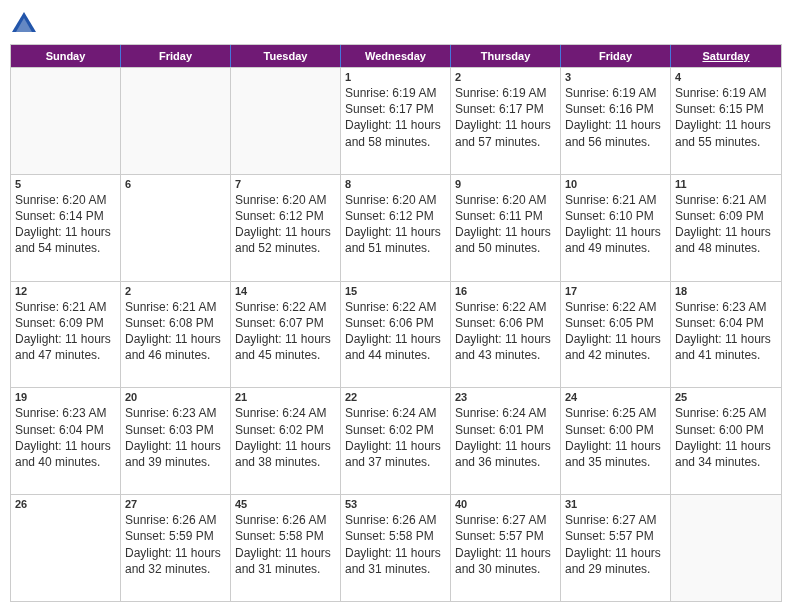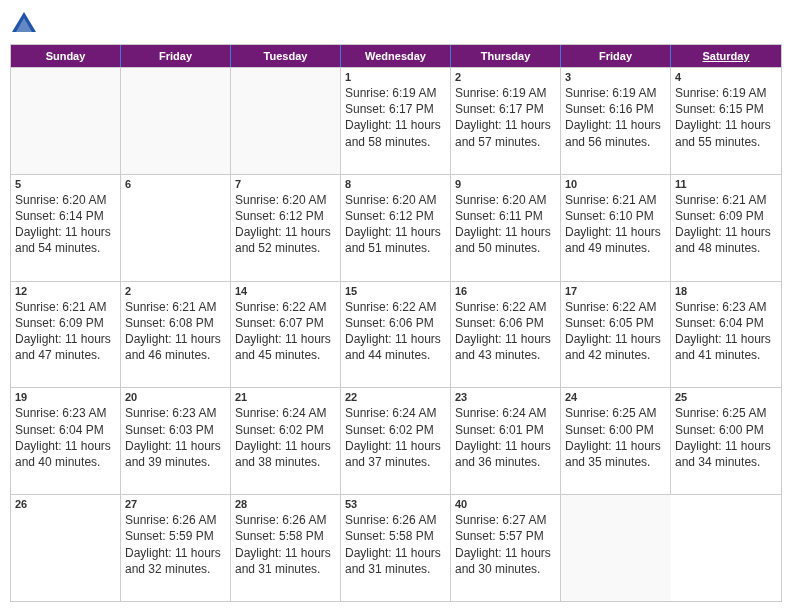--- a/index.html
+++ b/index.html
@@ -307,34 +307,40 @@
           <div class="cal-cell">
             <span class="day-num">26</span>
           </div>
           <div class="cal-cell">
             <span class="day-num">27</span>
             <div class="cell-info">Sunrise: 6:26 AM
 Sunset: 5:59 PM
 Daylight: 11 hours and 32 minutes.</div>
           </div>
           <div class="cal-cell">
-            <span class="day-num">28</span>
+            <span class="day-num">45</span>
             <div class="cell-info">Sunrise: 6:26 AM
 Sunset: 5:58 PM
 Daylight: 11 hours and 31 minutes.</div>
           </div>
           <div class="cal-cell">
             <span class="day-num">53</span>
             <div class="cell-info">Sunrise: 6:26 AM
 Sunset: 5:58 PM
 Daylight: 11 hours and 31 minutes.</div>
           </div>
           <div class="cal-cell">
             <span class="day-num">40</span>
             <div class="cell-info">Sunrise: 6:27 AM
 Sunset: 5:57 PM
 Daylight: 11 hours and 30 minutes.</div>
+          </div>
+          <div class="cal-cell">
+            <span class="day-num">31</span>
+            <div class="cell-info">Sunrise: 6:27 AM
+Sunset: 5:57 PM
+Daylight: 11 hours and 29 minutes.</div>
           </div>
           <div class="cal-cell empty"></div>
         </div>
       </div>
   </div>
 </div>
 
 </body></html>

